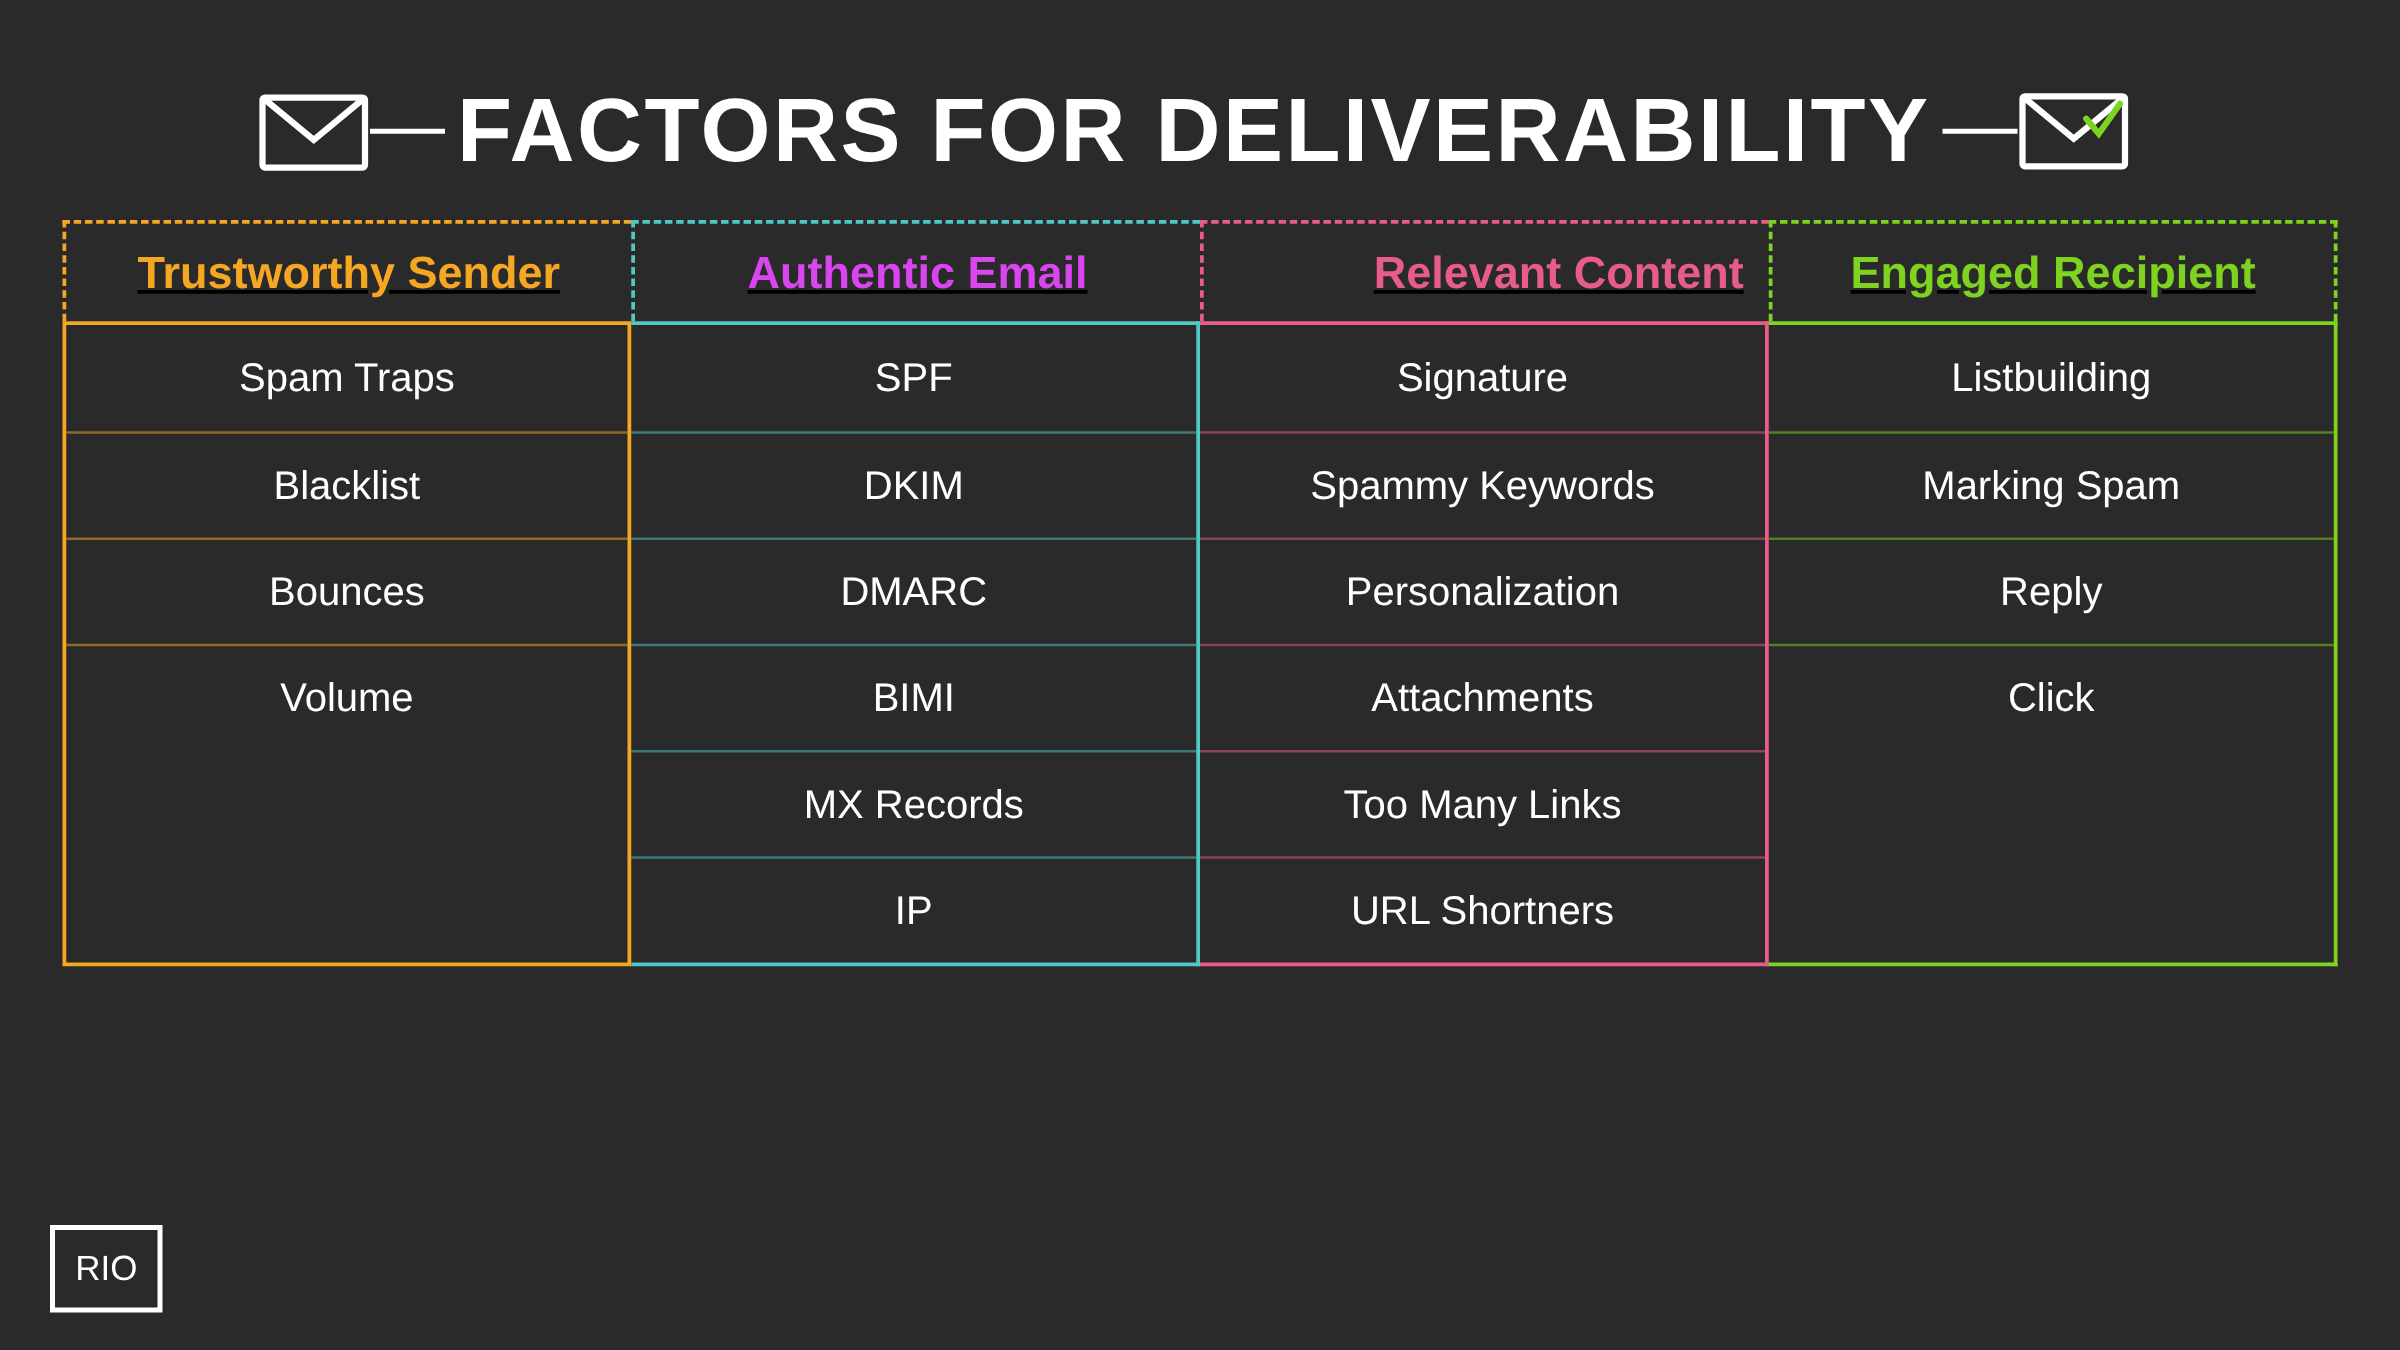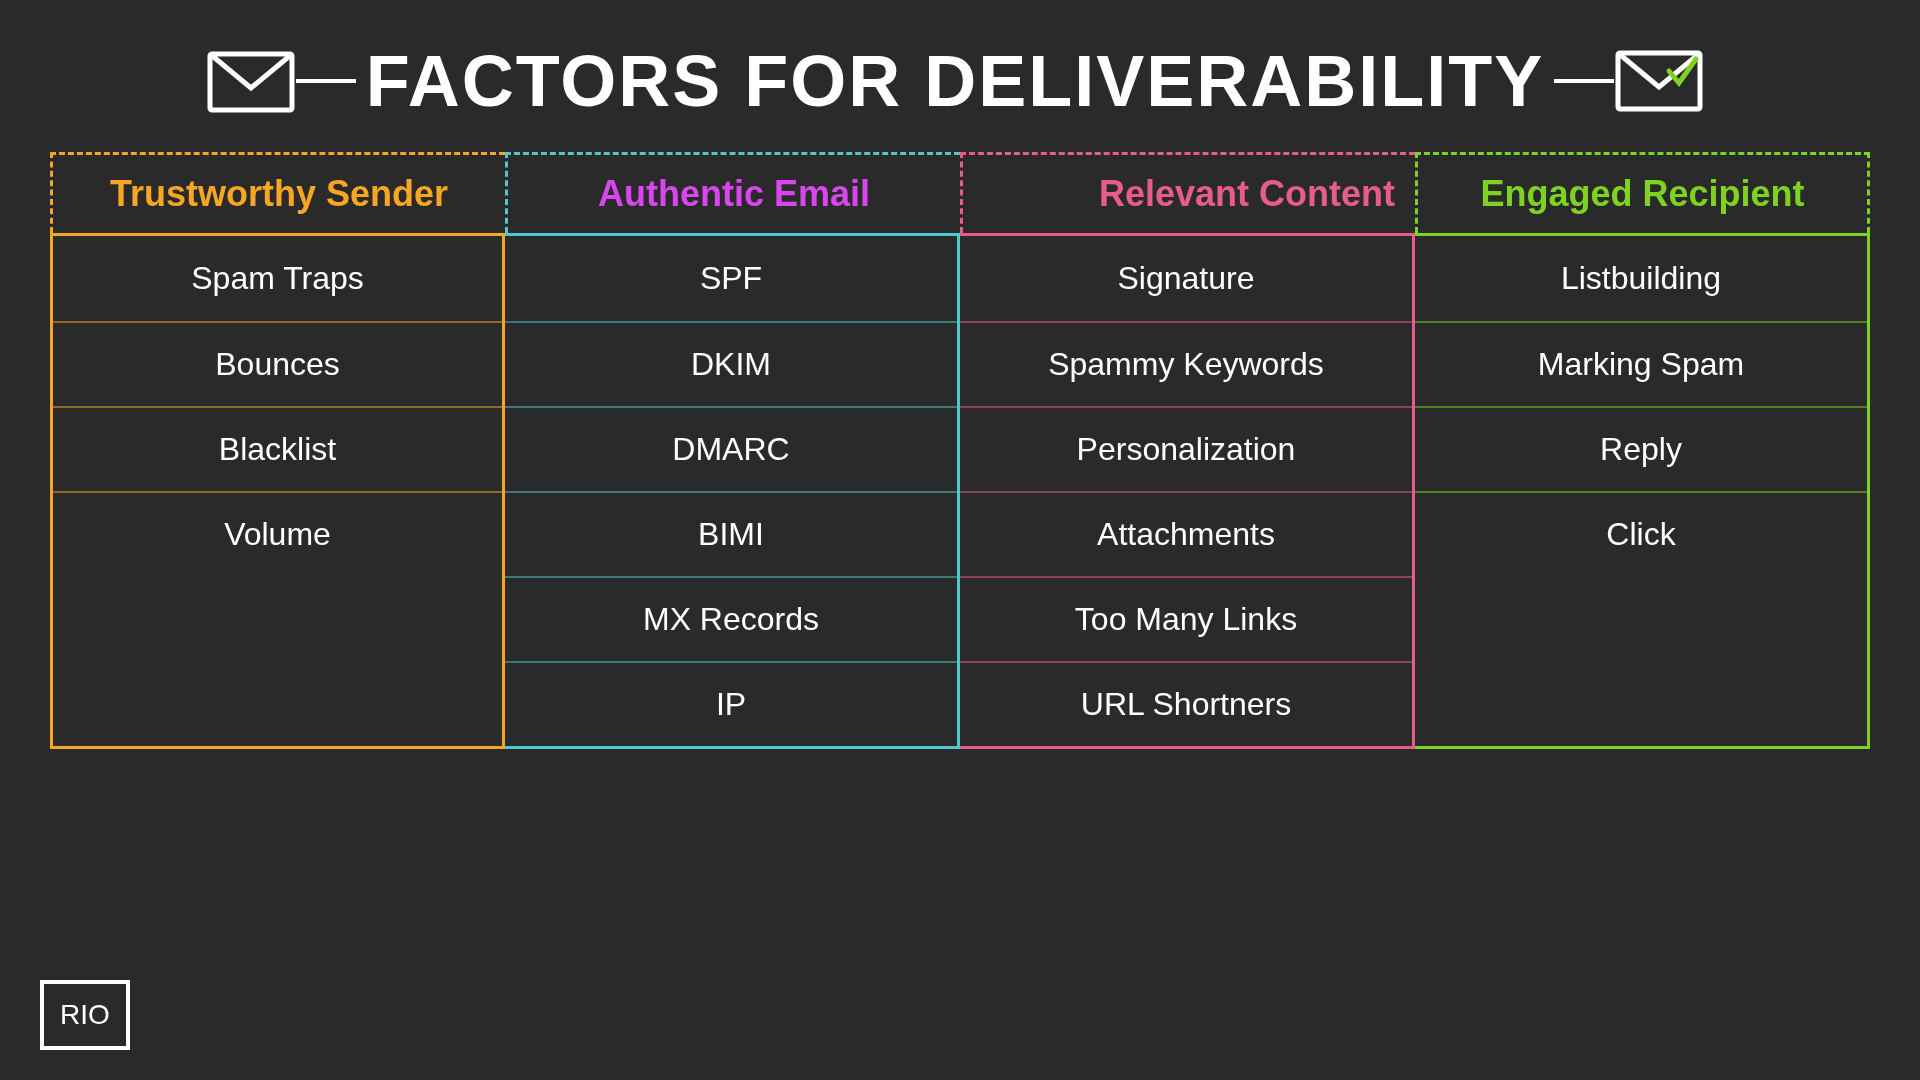--- a/index.html
+++ b/index.html
@@ -15,21 +15,21 @@
       align-items: center;
       justify-content: flex-start;
     }
 
     
     .header {
       width: 100%;
       display: flex;
       align-items: center;
       justify-content: center;
-      padding: 40px 80px 20px 80px;
+      padding: 64px 80px 20px 80px;
       gap: 0;
     }
 
     .line-left {
       height: 4px;
       width: 60px;
       background: white;
       flex-shrink: 0;
     }
 
@@ -62,20 +62,21 @@
       display: flex;
       flex-direction: column;
     }
 
     
     .col-headers {
       display: grid;
       grid-template-columns: 1fr 1fr 1fr 1fr;
       gap: 0;
       margin-bottom: 0;
+      text-decoration: underline;
     }
 
     .col-header {
       padding: 18px 20px;
       font-size: 36px;
       font-weight: 900;
       text-align: center;
       font-family: 'Arial Black', 'Arial', sans-serif;
       border: 3px dashed;
       border-bottom: none;
@@ -240,22 +241,22 @@
     </div>
     <div class="col-header engaged">
       <span>Engaged Recipient</span>
     </div>
   </div>
 
   <div class="data-table">
 
     <div class="col-cells trustworthy">
       <div class="cell">Spam Traps</div>
+      <div class="cell">Blacklist</div>
       <div class="cell">Bounces</div>
-      <div class="cell">Blacklist</div>
       <div class="cell">Volume</div>
     </div>
 
     <div class="col-cells authentic">
       <div class="cell">SPF</div>
       <div class="cell">DKIM</div>
       <div class="cell">DMARC</div>
       <div class="cell">BIMI</div>
       <div class="cell">MX Records</div>
       <div class="cell">IP</div>

